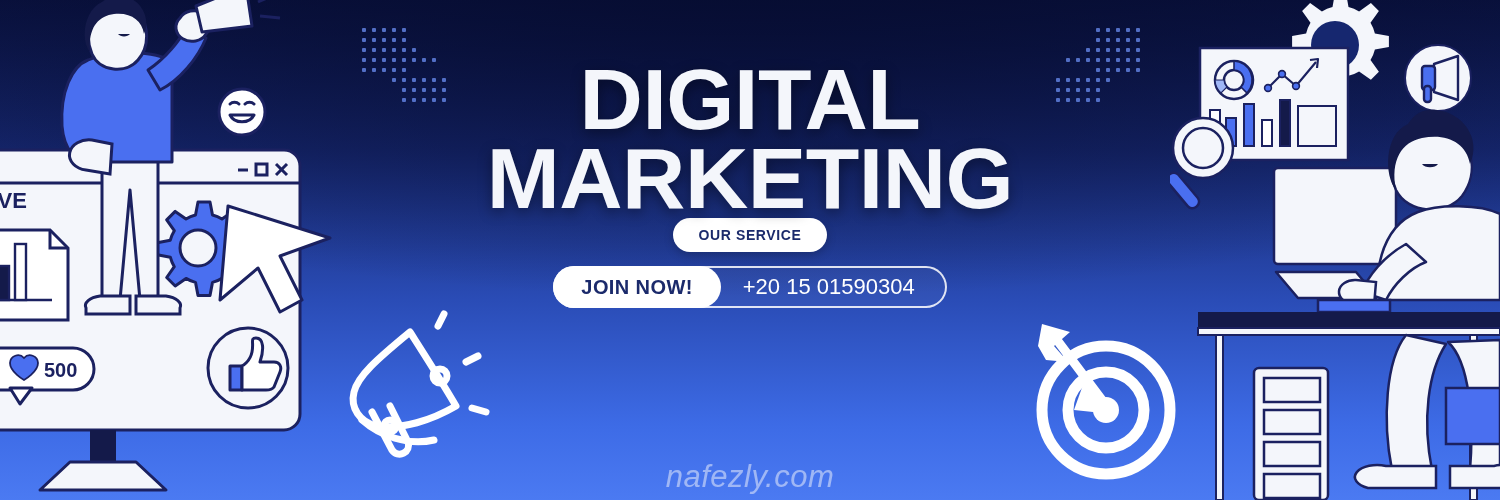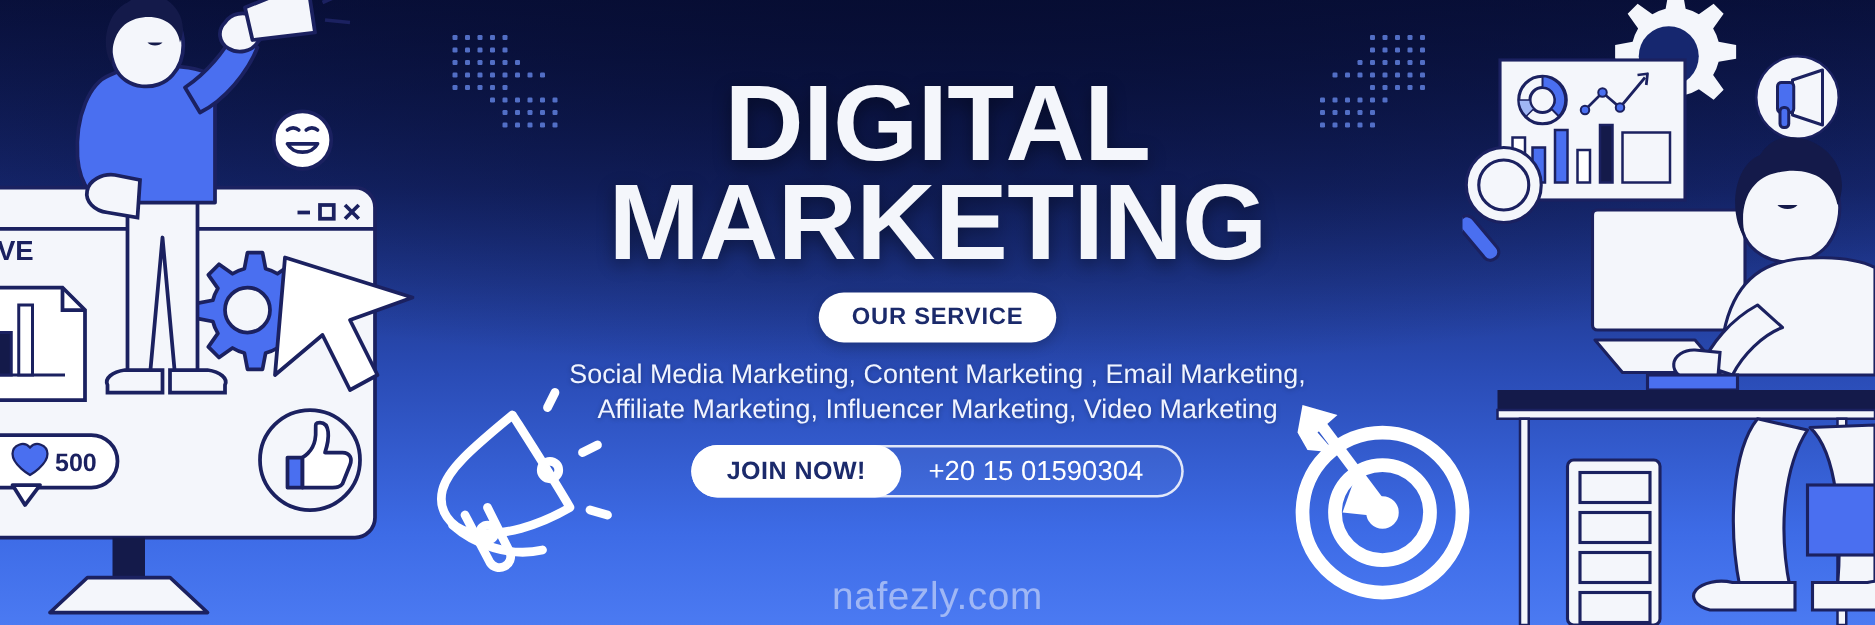--- a/index.html
+++ b/index.html
@@ -49,23 +49,22 @@
     text-shadow:0 4px 14px rgba(0,0,0,.40);
     font-stretch:condensed;
     font-family:"Liberation Sans Narrow","Liberation Sans", sans-serif;
   }
   .subhead{
     margin-top:12px; width:700px;
     font-size:30px; line-height:1.16; font-weight:400;
     color:#eef2ff; text-shadow:0 2px 6px rgba(0,0,0,.30);
   }
   .pill-service{
-    margin-top:16px;
     background:#ffffff; color:#1b2a6b;
-    font-size:19px; font-weight:700; letter-spacing:.6px;
+    font-size:14px; font-weight:700; letter-spacing:.6px;
     padding:9px 26px; border-radius:30px;
     box-shadow:0 3px 10px rgba(0,0,0,.22);
   }
   .services{
     margin-top:12px; width:660px;
     font-size:21.5px; line-height:1.30; color:#f0f4ff;
     text-shadow:0 1px 4px rgba(0,0,0,.28);
   }
   .cta-row{
     margin-top:14px; display:flex; align-items:center;
@@ -84,21 +83,21 @@
     padding:0 26px 0 22px; white-space:nowrap;
   }
 
   
   .watermark{
     position:absolute; left:50%; transform:translateX(-50%);
     bottom:6px; width:300px; text-align:center; z-index:9;
     opacity:.55; pointer-events:none;
   }
   .wm-ar{ font-size:46px; color:#e8edfb; line-height:1; font-weight:700; }
-  .wm-en{ font-size:31px; color:#e8edfb; line-height:1.1; letter-spacing:.5px; }
+  .wm-en{ font-size:31px; color:#e8edfb; line-height:1.1; letter-spacing:.5px;font-style:italic; }
 
   
   svg{ display:block; }
   .ill{ position:absolute; }
 </style>
 </head>
 <body>
 
 <div class="banner">
 
@@ -419,21 +418,20 @@
         <line x1="42" y1="18" x2="96" y2="90"></line>
       </g>
       <path d="M30 6 L58 14 L42 28 L56 44 L34 42 L26 28 Z" fill="#ffffff"></path>
       <path d="M72 64 L100 96 L62 92 Z" fill="#ffffff"></path>
     </svg>
   </div>
 
   <div class="center">
     <div class="headline">DIGITAL MARKETING</div>
     <div class="pill-service">OUR SERVICE</div>
-    <div class="services">Social Media Marketing, Content Marketing , Email Marketing, Affiliate Marketing, Influencer Marketing, Video Marketing</div>
     <div class="cta-row">
       <div class="btn-join">JOIN NOW!</div>
       <div class="phone">+20 15 01590304</div>
     </div>
   </div>
 
   <div class="watermark">
     <div class="wm-en">nafezly.com</div>
   </div>
 

